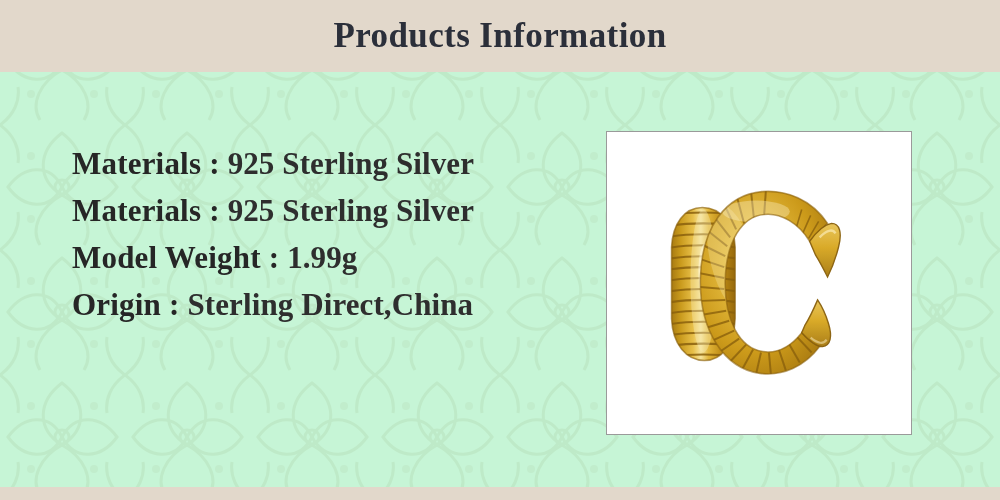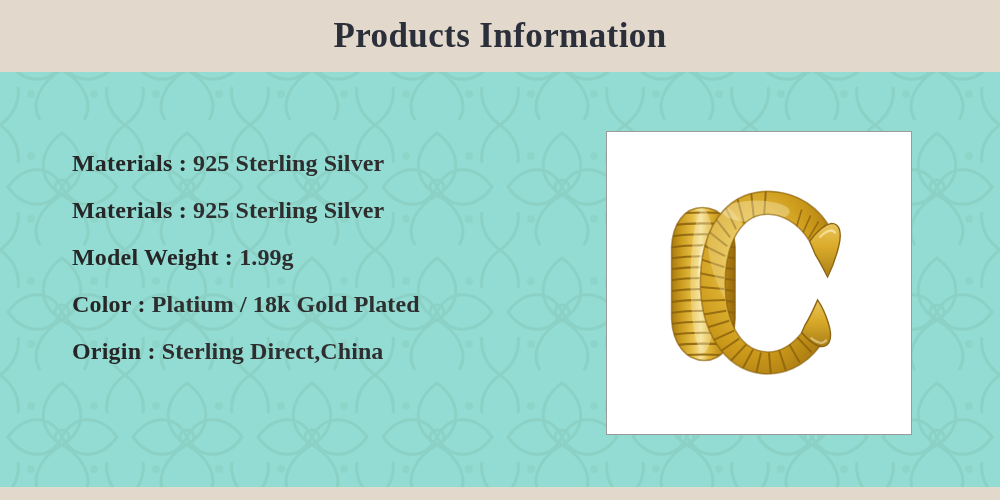--- a/index.html
+++ b/index.html
@@ -11,21 +11,21 @@
     height: 500px;
     overflow: hidden;
     font-family: "Liberation Serif", "DejaVu Serif", serif;
     background: #FDFCFB;
   }
 
   #banner {
     position: relative;
     width: 1000px;
     height: 500px;
-    background-color: #14b8a6;
+    background-color: #86efac;
     overflow: hidden;
   }
 
   
   #texture {
     position: absolute;
     left: 0;
     top: 0;
     width: 1000px;
     height: 500px;
@@ -73,21 +73,21 @@
     left: 72px;
     top: 140px;
     z-index: 2;
     width: 500px;
   }
   .spec-row {
     height: 47px;
     line-height: 47px;
     white-space: nowrap;
     color: #262626;
-    font-size: 24px;
+    font-size: 31px;
   }
   .spec-label {
     font-weight: bold;
     letter-spacing: 0.2px;
   }
   .spec-value {
     font-weight: bold;
     color: #2E2E2E;
     letter-spacing: 0.1px;
   }
@@ -154,23 +154,20 @@
 
     <div class="spec-row">
       <span class="spec-label">Materials</span><span class="spec-label"> : </span><span class="spec-value">925 Sterling Silver</span>
     </div>
 
     <div class="spec-row">
       <span class="spec-label">Model Weight</span><span class="spec-label"> : </span><span class="spec-value">1.99g</span>
     </div>
 
 
-    <div class="spec-row">
-      <span class="spec-label">Color</span><span class="spec-label"> : </span><span class="spec-value">Platium / 18k Gold Plated</span>
-    </div>
 
     <div class="spec-row">
       <span class="spec-label">Origin</span><span class="spec-label"> : </span><span class="spec-value">Sterling Direct,China</span>
     </div>
 
   </div>
 
   <div id="product-frame">
     <svg id="product-photo" viewBox="0 0 306 304" xmlns="http://www.w3.org/2000/svg">
       <title>Two gold ribbed open rings on white background</title>

